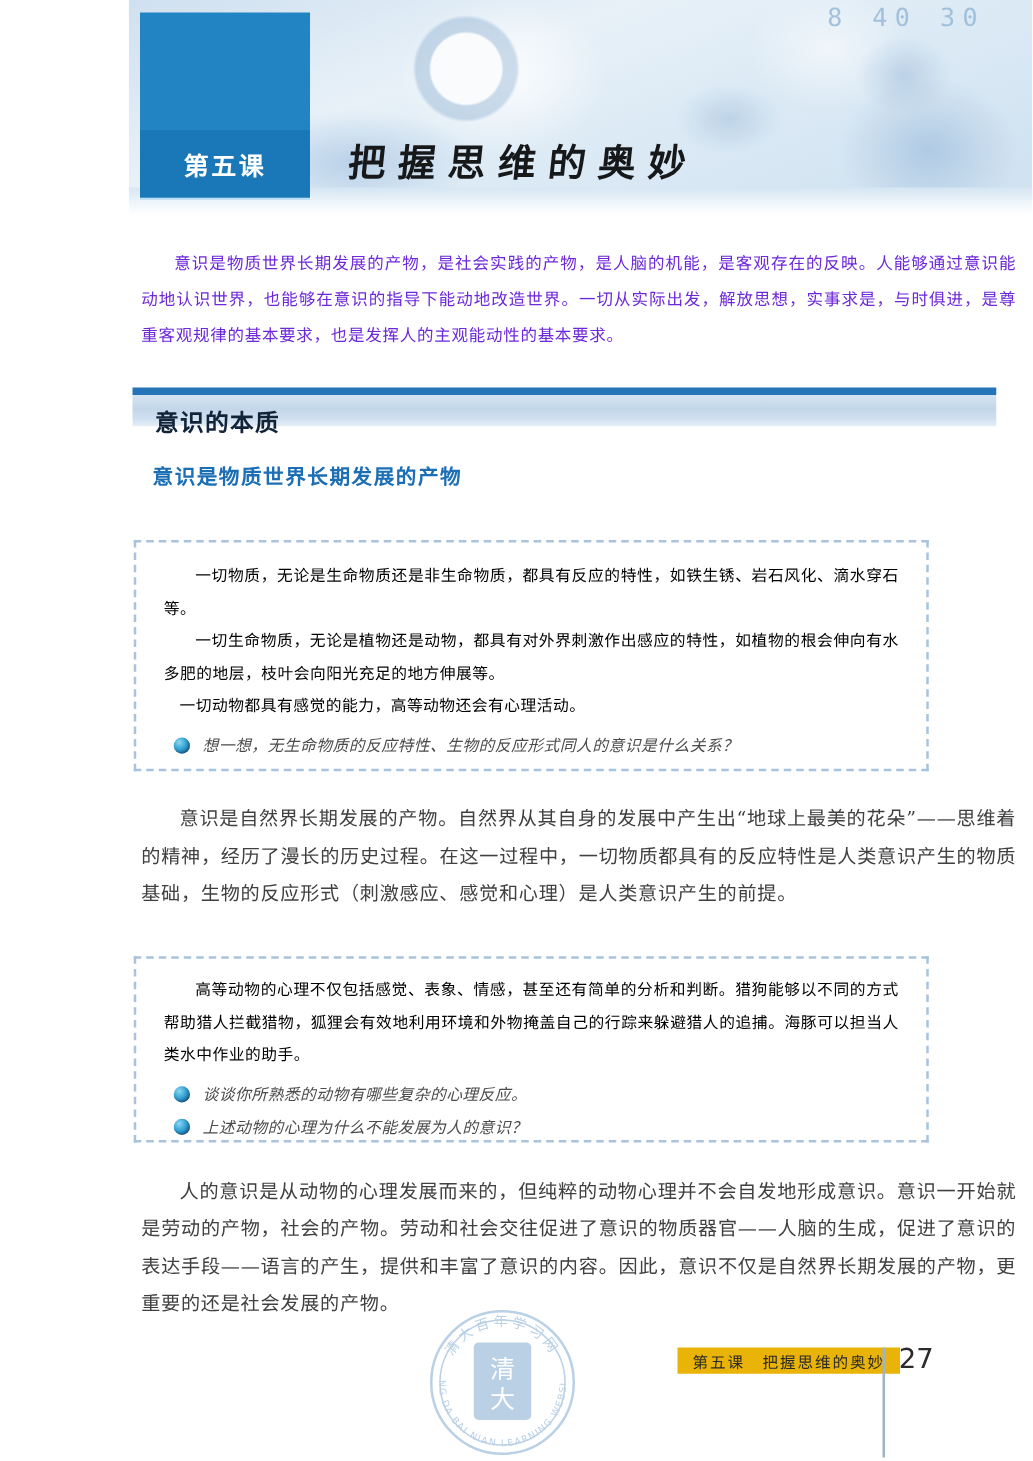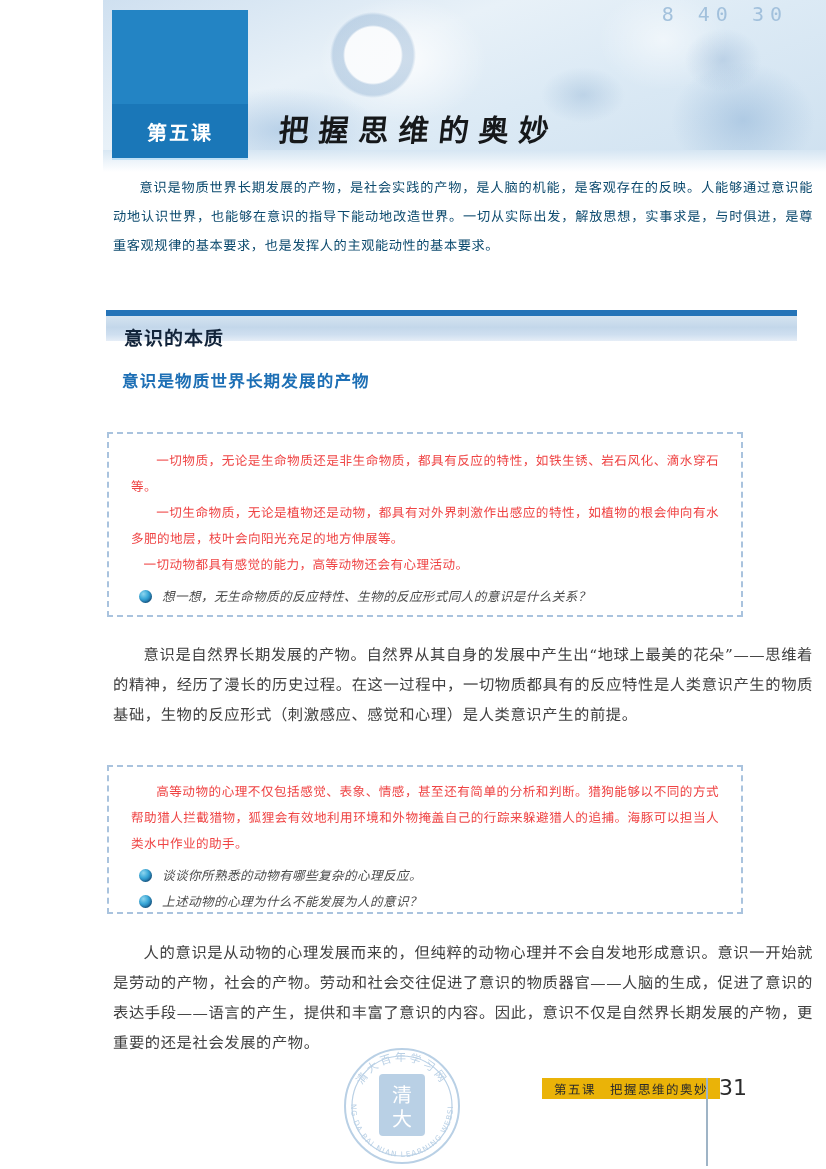--- a/index.html
+++ b/index.html
@@ -103,25 +103,25 @@
     letter-spacing: 10px;
     font-family: "DejaVu Serif", "Liberation Serif", serif;
     transform: skewX(-6deg);
     white-space: nowrap;
   }
 
   
   .intro {
     position: absolute;
     left: 113px;
-    top: 173px;
+    top: 196px;
     width: 700px;
     font-size: 13.2px;
     line-height: 29px;
-    color: #0c4a6e;
+    color: #6d28d9;
     font-family: Liberation Serif, serif;
     text-align: justify;
     text-indent: 2em;
     letter-spacing: 0.6px;
   }
 
   
   .section-bar {
     position: absolute;
     left: 106px;
@@ -161,21 +161,21 @@
     border: 2px dashed #a9c3de;
     box-sizing: border-box;
     background: #ffffff;
   }
   #box-1 { left: 107px; top: 432px; width: 636px; height: 185px; }
   #box-2 { left: 107px; top: 765px; width: 636px; height: 149px; }
 
   .box-para {
     font-size: 12.6px;
     line-height: 26px;
-    color: #ef4444;
+    color: #000000;
     font-family: "DejaVu Sans", "Liberation Sans", sans-serif;
     text-align: justify;
     text-indent: 2em;
     letter-spacing: 0.4px;
     margin: 0;
     padding: 0 22px;
   }
   #box-1 .box-para:first-of-type { padding-top: 14px; }
   #box-2 .box-para:first-of-type { padding-top: 12px; }
   .box-para.no-indent { text-indent: 1em; }
@@ -337,15 +337,15 @@
         <textPath href="#wm-top-arc" startOffset="50%" text-anchor="middle">清大百年学习网</textPath>
       </text>
       <text font-size="7.5" fill="#8fb4d6" letter-spacing="1.2" font-family="DejaVu Sans, Liberation Sans, sans-serif">
         <textPath href="#wm-bot-arc" startOffset="50%" text-anchor="middle">QING DA BAI NIAN LEARNING WEBSITE</textPath>
       </text>
     </svg>
   </div>
 
   <div class="footer-chip">第五课　把握思维的奥妙</div>
   <div class="footer-rule"></div>
-  <div class="footer-pageno">31</div>
+  <div class="footer-pageno">27</div>
 
 </div>
 
 </body></html>

